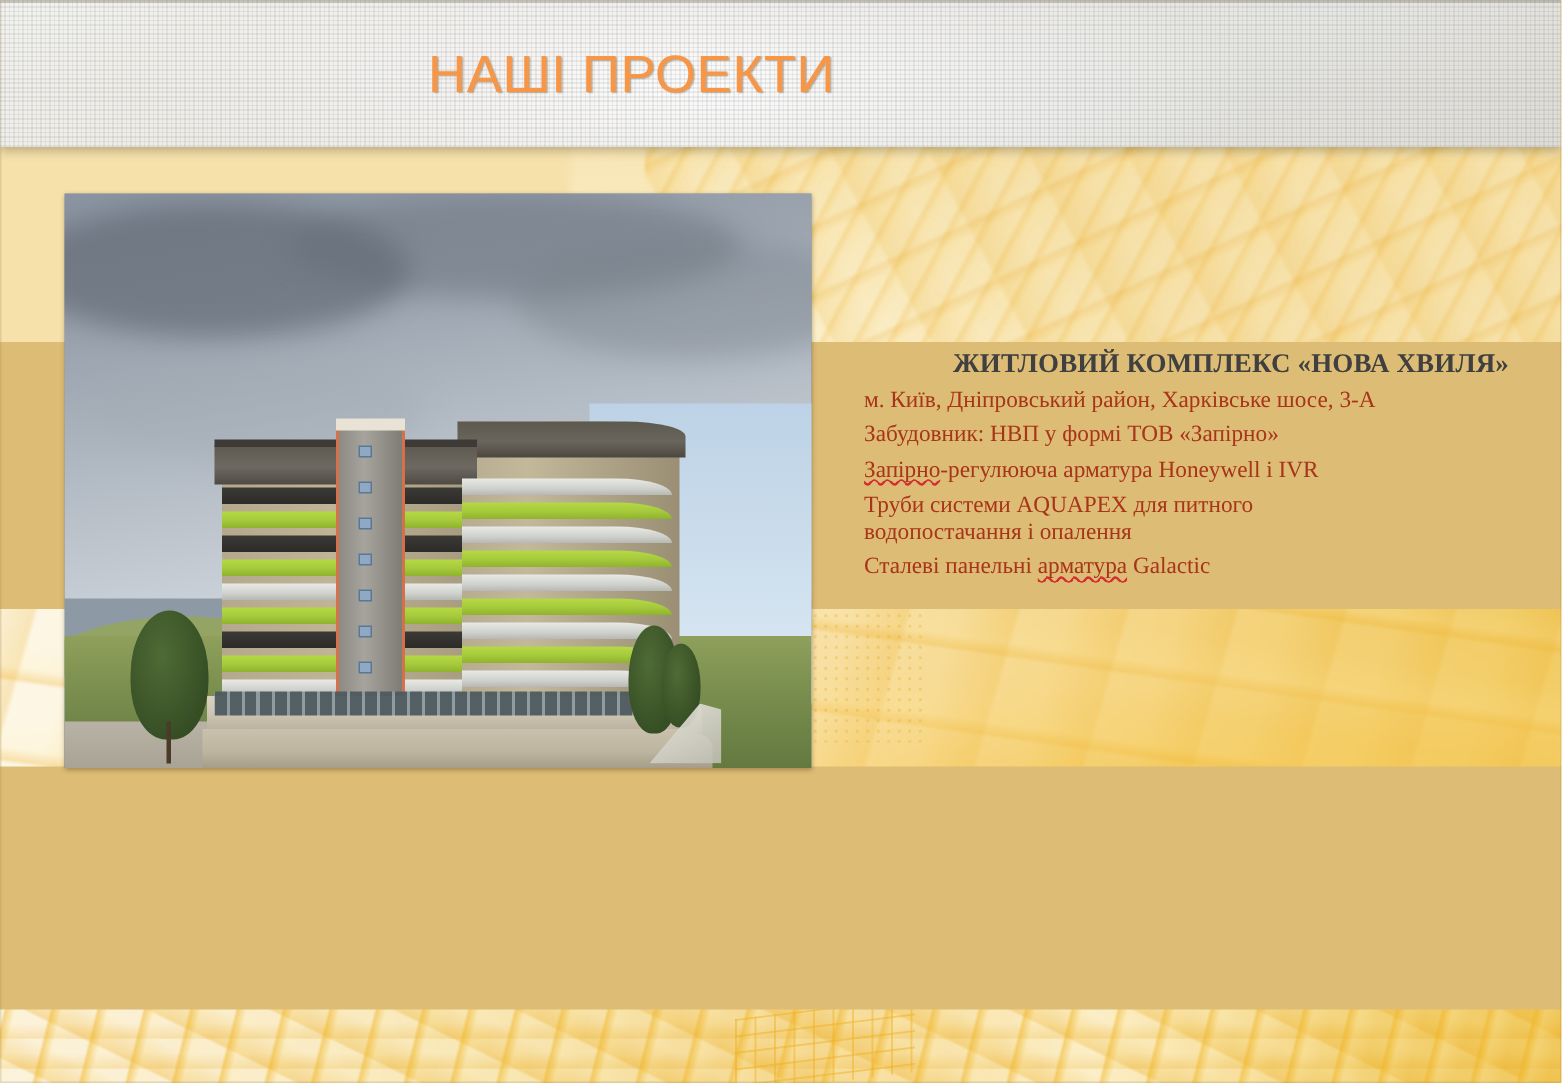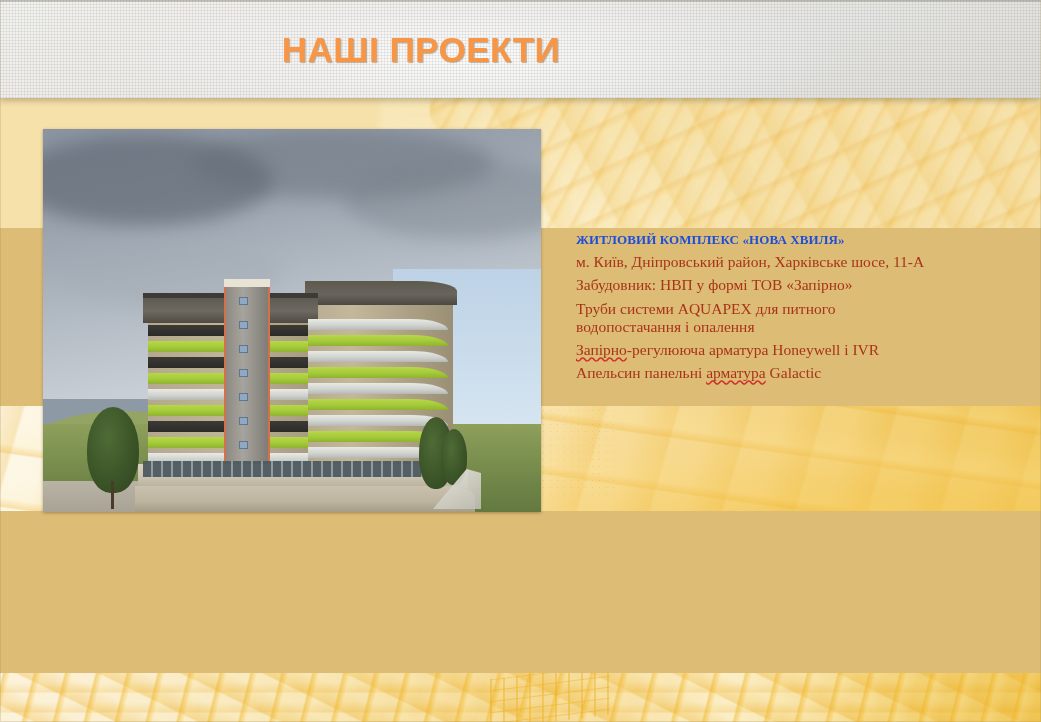--- a/index.html
+++ b/index.html
@@ -204,21 +204,21 @@
     background: rgba(120,120,120,0.30);
   }
 
   .slide-title {
     position: absolute;
     left: 0;
     top: 30px;
     width: 842px;
     text-align: center;
     font-family: "Liberation Sans", sans-serif;
-    font-weight: bold;
+    font-weight: normal;
     font-size: 35px;
     letter-spacing: 0.5px;
     color: #f79646;
     text-shadow: 1px 1px 1px rgba(120,90,50,0.45);
     white-space: nowrap;
   }
 
   
   .render-frame {
     position: absolute;
@@ -377,25 +377,26 @@
   .info-block {
     position: absolute;
     left: 576px;
     top: 232px;
     width: 430px;
     color: #9e2f12;
   }
   .info-heading {
     font-family: "Liberation Serif", serif;
     font-weight: bold;
-    font-size: 13px;
-    color: #1d4ed8;
+    font-size: 18px;
+    color: #404040;
     letter-spacing: 0.1px;
     margin-bottom: 5px;
     white-space: nowrap;
+    text-align: right;
   }
   .info-line {
     font-family: "Liberation Serif", serif;
     font-size: 15.5px;
     color: #a8341a;
     margin-bottom: 5px;
     line-height: 1.18;
   }
   .info-line-wrap { white-space: normal; max-width: 340px; }
   .spell {
@@ -491,21 +492,21 @@
       <div class="tree tree-1"></div>
       <div class="trunk trunk-1"></div>
       <div class="tree tree-2"></div>
       <div class="tree tree-3"></div>
       <div class="ramp"></div>
     </div>
   </div>
 
   <div class="info-block">
     <div class="info-heading">ЖИТЛОВИЙ КОМПЛЕКС «НОВА ХВИЛЯ»</div>
-    <div class="info-line">м. Київ, Дніпровський район, Харківське шосе, 11-А</div>
+    <div class="info-line">м. Київ, Дніпровський район, Харківське шосе, 3-А</div>
     <div class="info-line">Забудовник: НВП у формі ТОВ «Запірно»</div>
+    <div class="info-line"><span class="spell">Запірно</span><span>-регулююча арматура Honeywell і IVR</span></div>
     <div class="info-line info-line-wrap">Труби системи AQUAPEX для питного водопостачання і опалення</div>
-    <div class="info-line"><span class="spell">Запірно</span><span>-регулююча арматура Honeywell і IVR</span></div>
-    <div class="info-line"><span>Апельсин панельні </span><span class="spell">арматура</span><span> Galactic</span></div>
+    <div class="info-line"><span>Сталеві панельні </span><span class="spell">арматура</span><span> Galactic</span></div>
   </div>
 
   <div class="slide-edge"></div>
 </div>
 
 </body></html>

